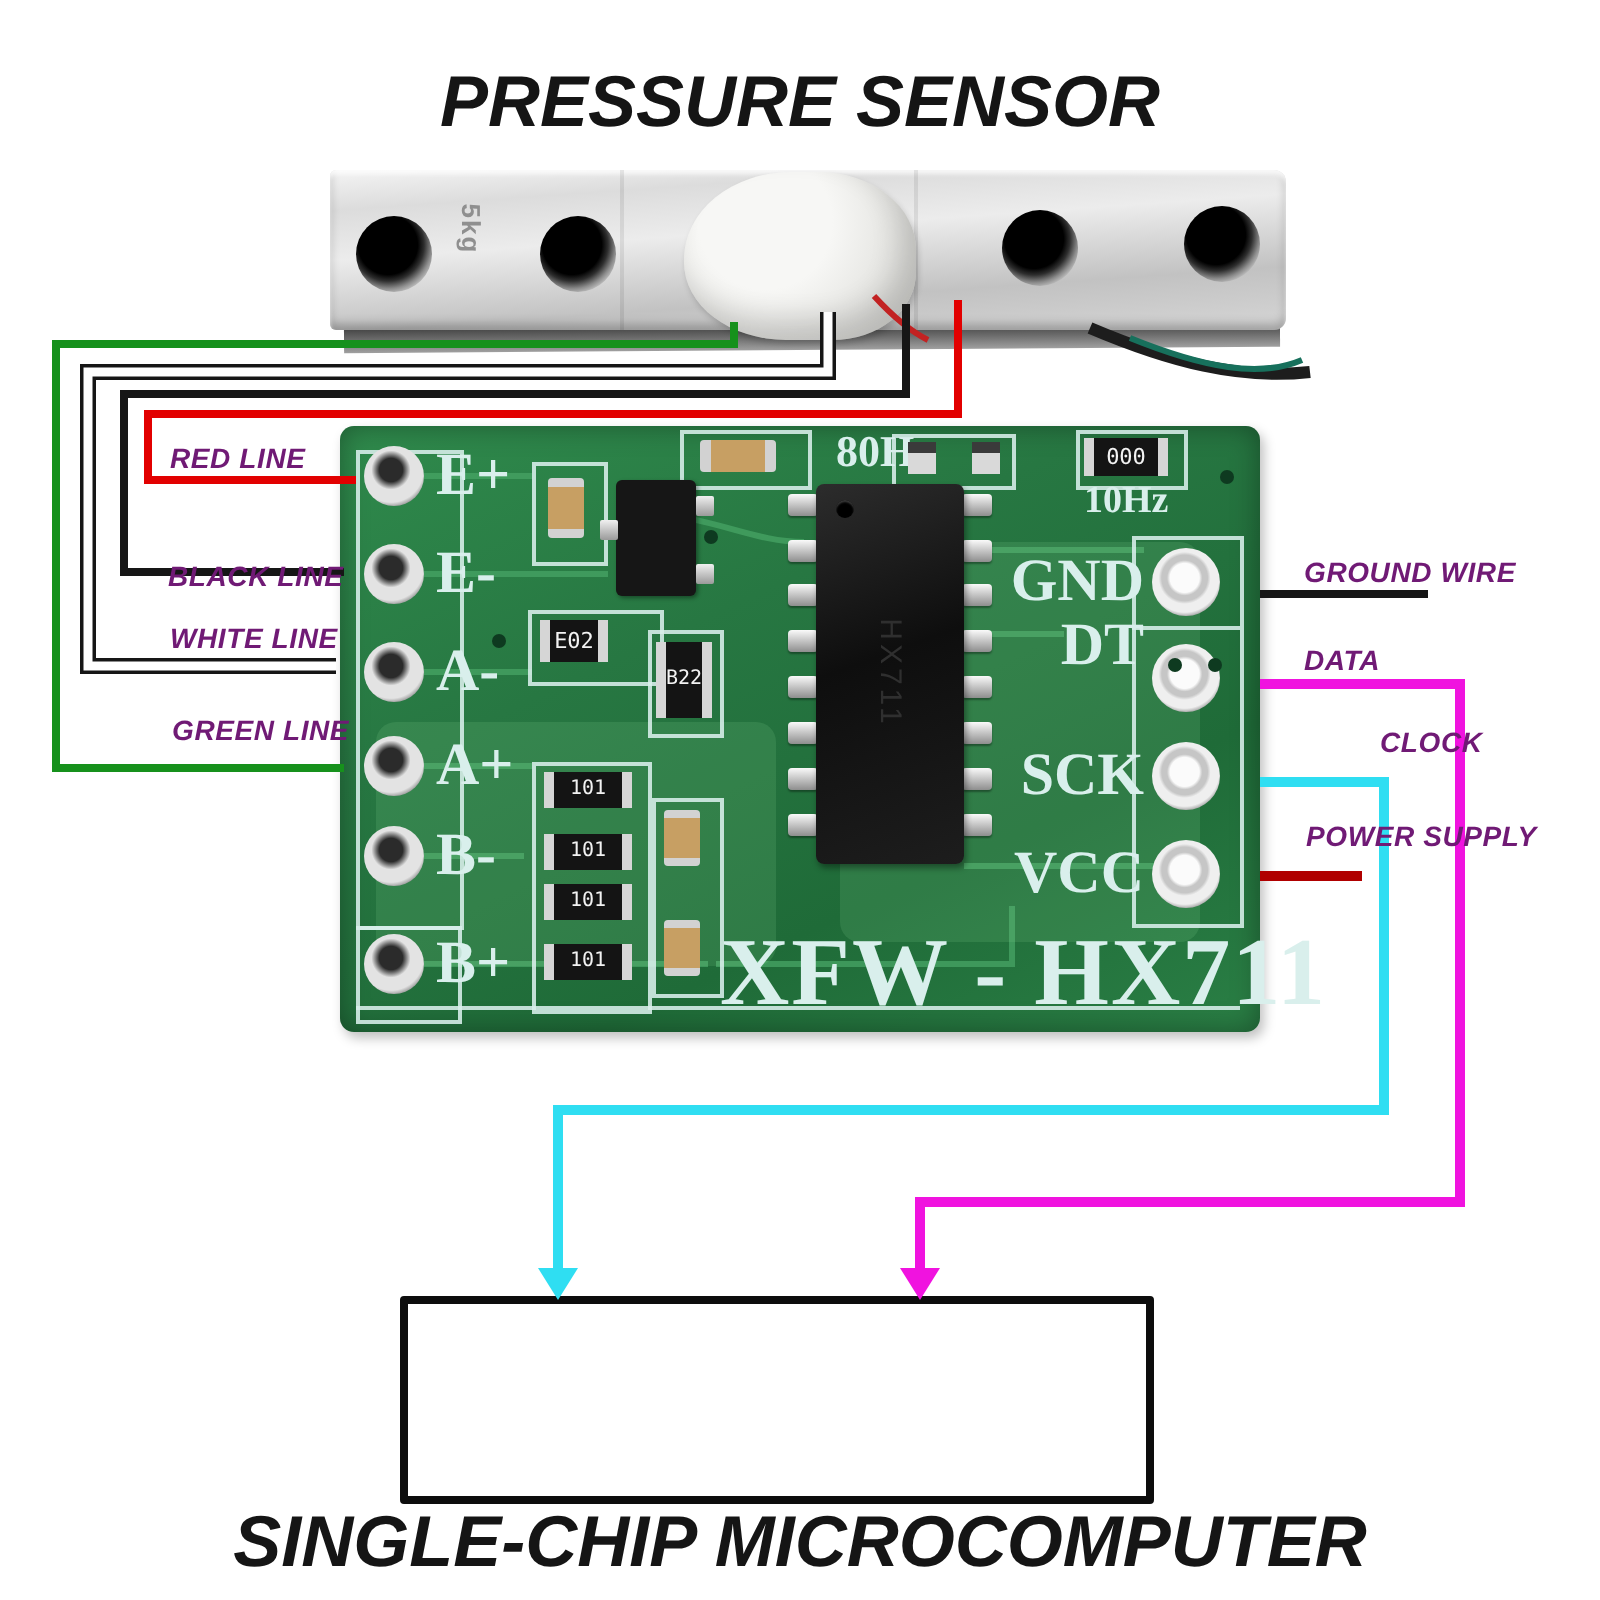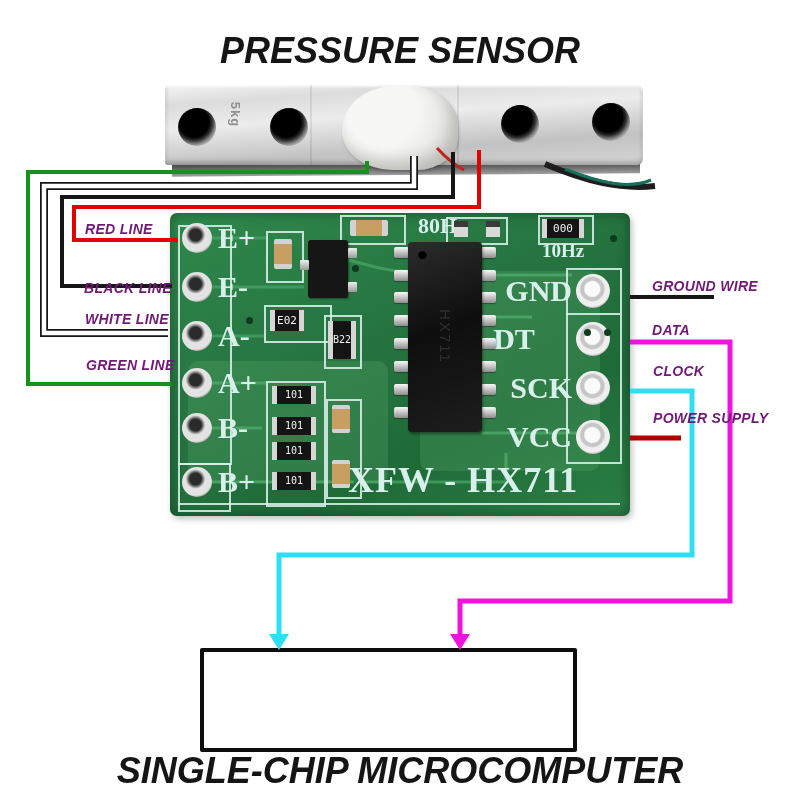--- a/index.html
+++ b/index.html
@@ -96,21 +96,21 @@
     <div class="glue-blob"></div>
   </div>
 
   <div class="abs lbl" style="left:85px;top:221px;">RED LINE</div>
   <div class="abs lbl" style="left:84px;top:280px;">BLACK LINE</div>
   <div class="abs lbl" style="left:85px;top:311px;">WHITE LINE</div>
   <div class="abs lbl" style="left:86px;top:357px;">GREEN LINE</div>
 
   <div class="abs lbl rlbl" style="left:636px;top:278px;">GROUND WIRE</div>
   <div class="abs lbl rlbl" style="left:636px;top:322px;text-align:center;">DATA</div>
-  <div class="abs lbl rlbl" style="left:637px;top:363px;text-align:right;">CLOCK</div>
+  <div class="abs lbl rlbl" style="left:674px;top:363px;text-align:right;">CLOCK</div>
   <div class="abs lbl rlbl" style="left:637px;top:410px;">POWER SUPPLY</div>
 
   <div class="abs pcb">
     <svg class="traces" width="460" height="303" style="position:absolute;left:0;top:0;">
       <g stroke="#45a263" stroke-width="3" fill="none" opacity=".8">
         <path d="M42,25 H96"></path>
           <path d="M42,74 H134"></path>
           <path d="M42,123 H96"></path>
         <path d="M42,170 H96"></path>
           <path d="M42,215 H92"></path>
@@ -151,21 +151,21 @@
     <div class="silk pin-l" style="top:104px;">A-</div>
     <div class="silk pin-l" style="top:151px;">A+</div>
     <div class="silk pin-l" style="top:196px;">B-</div>
     <div class="silk pin-l" style="top:250px;">B+</div>
 
     <div class="hole-r" style="left:406px;top:61px;"></div>
     <div class="hole-r" style="left:406px;top:109px;"></div>
     <div class="hole-r" style="left:406px;top:158px;"></div>
     <div class="hole-r" style="left:406px;top:207px;"></div>
     <div class="silk pin-r" style="top:59px;">GND</div>
-    <div class="silk pin-r" style="top:107px;text-align:center;">DT</div>
+    <div class="silk pin-r" style="top:91px;">DT</div>
     <div class="silk pin-r" style="top:156px;">SCK</div>
     <div class="silk pin-r" style="top:205px;">VCC</div>
 
     <div class="ic">
       <div class="ic-dot"></div>
       <div class="ic-mark">HX711</div>
     </div>
     <div class="ipin" style="left:224px;top:34px;"></div>
     <div class="ipin" style="left:224px;top:57px;"></div>
     <div class="ipin" style="left:224px;top:79px;"></div>
@@ -204,21 +204,21 @@
     <div class="resistor" style="left:372px;top:6px;width:42px;height:19px;font-size:11px;line-height:19px;">000</div>
 
     <div class="ddot" style="left:440px;top:22px;"></div>
     <div class="ddot" style="left:76px;top:104px;"></div>
     <div class="ddot" style="left:414px;top:116px;"></div>
     <div class="ddot" style="left:434px;top:116px;"></div>
     <div class="ddot" style="left:182px;top:52px;"></div>
 
     <div class="silk" style="left:248px;top:0px;font-size:22px;">80Hz</div>
     <div class="silk" style="left:372px;top:27px;font-size:19px;">10Hz</div>
-    <div class="silk" style="left:178px;top:246px;font-size:36px;letter-spacing:1px;">XFW - HX711</div>
+    <div class="silk" style="left:190px;top:246px;font-size:48px;letter-spacing:1px;">XFW - HX711</div>
   </div>
 
   <div class="abs mcu"></div>
   <div class="abs mcu-pin" style="left: 234px; top: 686px; color: rgb(224, 18, 18);">P1. 1□</div>
   <div class="abs mcu-pin" style="left: 416px; top: 686px; color: rgb(224, 18, 18);">P1. 0□</div>
 
   <div class="abs footer-title">SINGLE-CHIP MICROCOMPUTER</div>
 
   <svg class="wires" width="800" height="800" viewBox="0 0 800 800">
 

